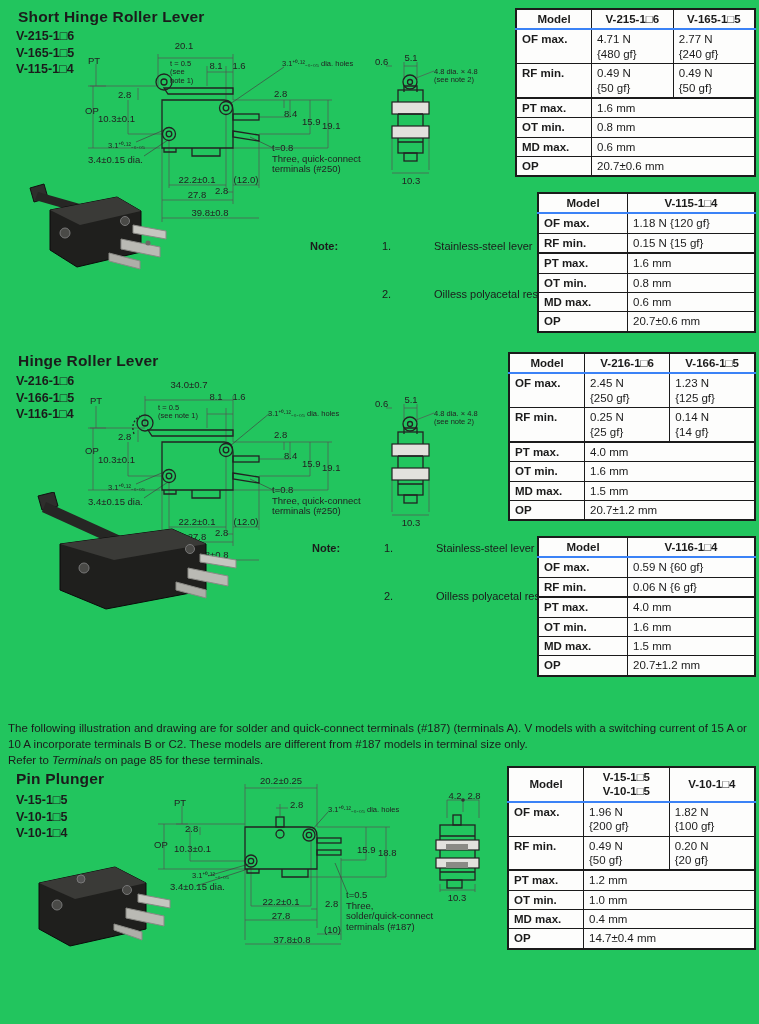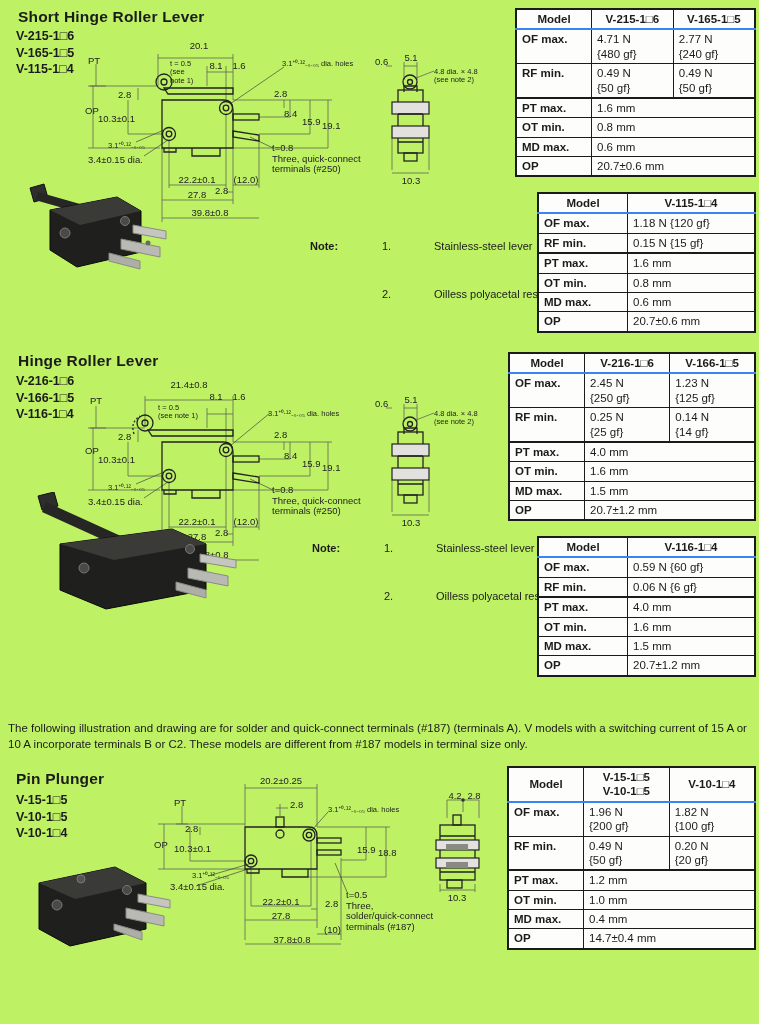--- a/index.html
+++ b/index.html
@@ -1,16 +1,16 @@
 <!DOCTYPE html>
 <html><head>
 <meta charset="utf-8">
 <style>
   html,body{margin:0;padding:0;}
-  .page{position:relative;width:759px;height:1024px;background:#bef264;
+  .page{position:relative;width:759px;height:1024px;background:#22c55e;
         font-family:"Liberation Sans",sans-serif;color:#1b1b1b;overflow:hidden;}
   .abs{position:absolute;}
   .sec-title{font-size:15.5px;font-weight:bold;letter-spacing:.2px;}
   .models div{font-size:12.5px;font-weight:bold;line-height:1.33;}
   .big-title{font-size:17px;font-weight:bold;}
   .big-title .bullet{font-size:13px;vertical-align:1px;margin-right:5px;}
   .para{font-size:11.5px;line-height:1.4;}
   .para .it{font-style:italic;}
 
   table.spec{position:absolute;border-collapse:collapse;background:#fdfdfc;
@@ -72,21 +72,21 @@
         <rect class="part" x="338" y="60" width="25" height="63"></rect>
         <rect class="flange" x="332" y="72" width="37" height="12"></rect>
         <rect class="flange" x="332" y="96" width="37" height="12"></rect>
         <circle class="part" cx="350" cy="52" r="7"></circle>
           <circle class="part" cx="350" cy="52" r="2.5"></circle>
         <path class="part" d="M344,62 V56 H357 V62 M338,84 H363 M338,112 H363"></path>
         <rect class="part" x="344" y="123" width="13" height="8"></rect>
       </g>
     </svg>
   <span class="dim" style="left: 28px; top: 26px;">PT</span>
-      <span class="dim ctr" style="left: 139px; top: 11px;">20.1</span>
+      <span class="dim ctr" style="left: 124px; top: 11px;">20.1</span>
       <span class="dim sm" style="left: 110px; top: 30px;">t = 0.5
 (see
 note 1)</span>
       <span class="dim ctr" style="left: 156px; top: 31px;">8.1</span>
       <span class="dim ctr" style="left: 179px; top: 31px;">1.6</span>
       <span class="dim sm" style="left: 222px; top: 30px;">3.1⁺⁰·¹²₋₀.₀₅ dia. holes</span>
       <span class="dim" style="left: 58px; top: 60px;">2.8</span>
       <span class="dim" style="left: 214px; top: 59px;">2.8</span>
       <span class="dim" style="left: 25px; top: 76px;">OP</span>
       <span class="dim" style="left: 38px; top: 84px;">10.3±0.1</span>
@@ -240,21 +240,21 @@
         <rect class="part" x="338" y="60" width="25" height="63"></rect>
         <rect class="flange" x="332" y="72" width="37" height="12"></rect>
         <rect class="flange" x="332" y="96" width="37" height="12"></rect>
         <circle class="part" cx="350" cy="52" r="7"></circle>
           <circle class="part" cx="350" cy="52" r="2.5"></circle>
         <path class="part" d="M344,62 V56 H357 V62 M338,84 H363 M338,112 H363"></path>
         <rect class="part" x="344" y="123" width="13" height="8"></rect>
       </g>
     </svg>
   <span class="dim" style="left: 30px; top: 24px;">PT</span>
-      <span class="dim ctr" style="left: 129px; top: 8px;">21.4±0.8</span>
+      <span class="dim ctr" style="left: 129px; top: 8px;">34.0±0.7</span>
       <span class="dim sm" style="left: 98px; top: 32px;">t = 0.5
 (see note 1)</span>
       <span class="dim ctr" style="left: 156px; top: 20px;">8.1</span>
       <span class="dim ctr" style="left: 179px; top: 20px;">1.6</span>
       <span class="dim sm" style="left: 208px; top: 38px;">3.1⁺⁰·¹²₋₀.₀₅ dia. holes</span>
       <span class="dim" style="left: 58px; top: 60px;">2.8</span>
       <span class="dim" style="left: 214px; top: 58px;">2.8</span>
       <span class="dim" style="left: 25px; top: 74px;">OP</span>
       <span class="dim" style="left: 38px; top: 83px;">10.3±0.1</span>
       <span class="dim" style="left: 224px; top: 79px;">8.4</span>
@@ -371,20 +371,21 @@
         </tr>
         <tr>
           <th>OP</th>
           <td>20.7±1.2 mm</td>
         </tr>
       </tbody>
     </table>
 
   <div class="abs para" style="left:8px;top:720px;width:748px">
     <div>The following illustration and drawing are for solder and quick-connect terminals (#187) (terminals A). V models with a switching current of 15 A or 10 A incorporate terminals B or C2. These models are different from #187 models in terminal size only.</div>
+    <div><span>Refer to </span><span class="it">Terminals</span><span> on page 85 for these terminals.</span></div>
   </div>
 
   <div class="abs sec-title" style="left:16px;top:770px">Pin Plunger</div>
   <div class="abs models" style="left:16px;top:792px">
     <div>V-15-1□5</div>
     <div>V-10-1□5</div>
     <div>V-10-1□4</div>
   </div>
 
   <div class="drawing" style="left:130px;top:768px;width:375px;height:215px">

